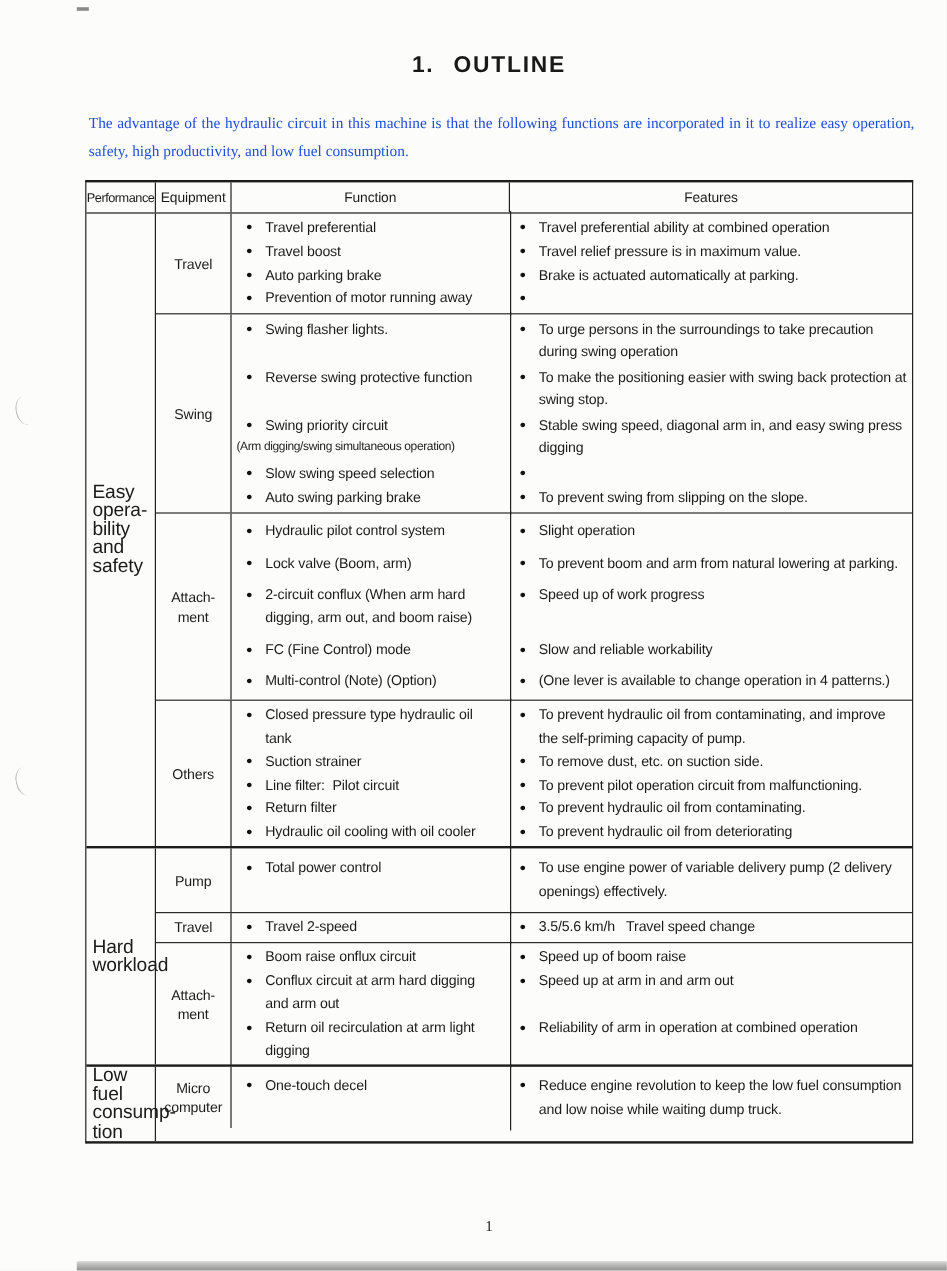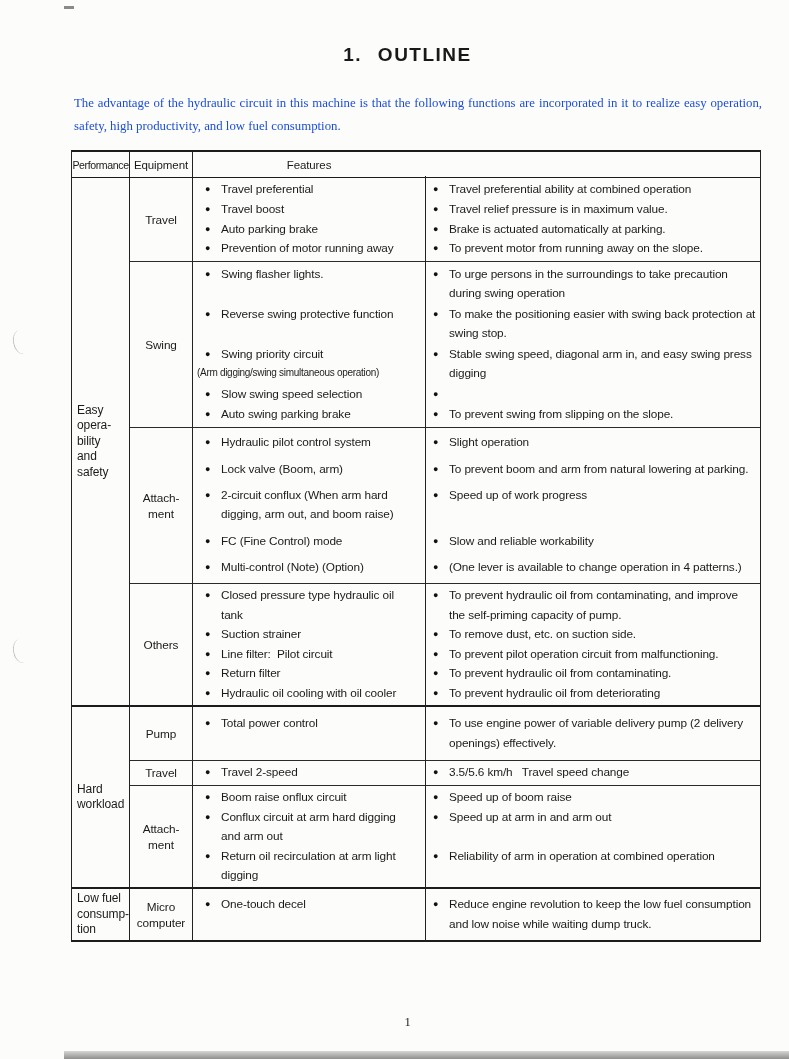--- a/index.html
+++ b/index.html
@@ -45,21 +45,21 @@
     font-size:11.5px;letter-spacing:-0.1px;
   }
   .th.b-r{border-right:1px solid #222;}
   .th.col-perf{font-size:10.6px;letter-spacing:-0.4px;}
   .table-section{display:grid;grid-template-columns:58px 630px;}
   .table-section + .table-section{border-top:2px solid #1c1c1c;}
   .perf-cell{
     border-right:1px solid #222;
     display:flex;flex-direction:column;justify-content:center;
     padding-left:5px;box-sizing:border-box;
-    font-size:12px;line-height:15.5px;letter-spacing:-0.1px;
+    font-size:16px;line-height:15.5px;letter-spacing:-0.1px;
   }
   .equip-row{display:grid;grid-template-columns:63px 567px;box-sizing:border-box;}
   .equip-row + .equip-row{border-top:1px solid #2a2a2a;}
   .equip-cell{
     border-right:1px solid #222;box-sizing:border-box;
     display:flex;flex-direction:column;justify-content:center;align-items:center;
     text-align:right;font-size:11.8px;line-height:16px;letter-spacing:-0.1px;
   }
   .row-pairs{
     position:relative;display:flex;flex-direction:column;
@@ -118,20 +118,21 @@
   <div class="corner-mark"></div>
 
   <h1 class="title">1. OUTLINE</h1>
 
   <p class="intro">The advantage of the hydraulic circuit in this machine is that the following functions are incorporated in it to realize easy operation, safety, high productivity, and low fuel consumption.</p>
 
   <div class="outline-table">
     <div class="thead">
       <div class="th col-perf b-r">Performance</div>
       <div class="th b-r">Equipment</div>
+      <div class="th b-r">Function</div>
       <div class="th">Features</div>
     </div>
     <div id="table-body">
         <div class="table-section">
           <div class="perf-cell">
             <div class="perf-line">Easy</div>
             <div class="perf-line">opera-</div>
             <div class="perf-line">bility</div>
             <div class="perf-line">and</div>
             <div class="perf-line">safety</div>
@@ -187,21 +188,20 @@
                 <div class="pair">
                   <div class="cell fn-cell">
                     <div class="bullet-item">
                       <span class="bullet">●</span>
                       <span class="bullet-text">Prevention of motor running away</span>
                     </div>
                   </div>
                   <div class="cell ft-cell">
                     <div class="bullet-item">
                       <span class="bullet">●</span>
-                      <span class="bullet-text">To prevent motor from running away on the slope.</span>
                     </div>
                   </div>
                 </div>
               </div>
             </div>
             <div class="equip-row" style="height: 166px;">
               <div class="equip-cell">
                 <div class="equip-line">Swing</div>
               </div>
               <div class="row-pairs">

